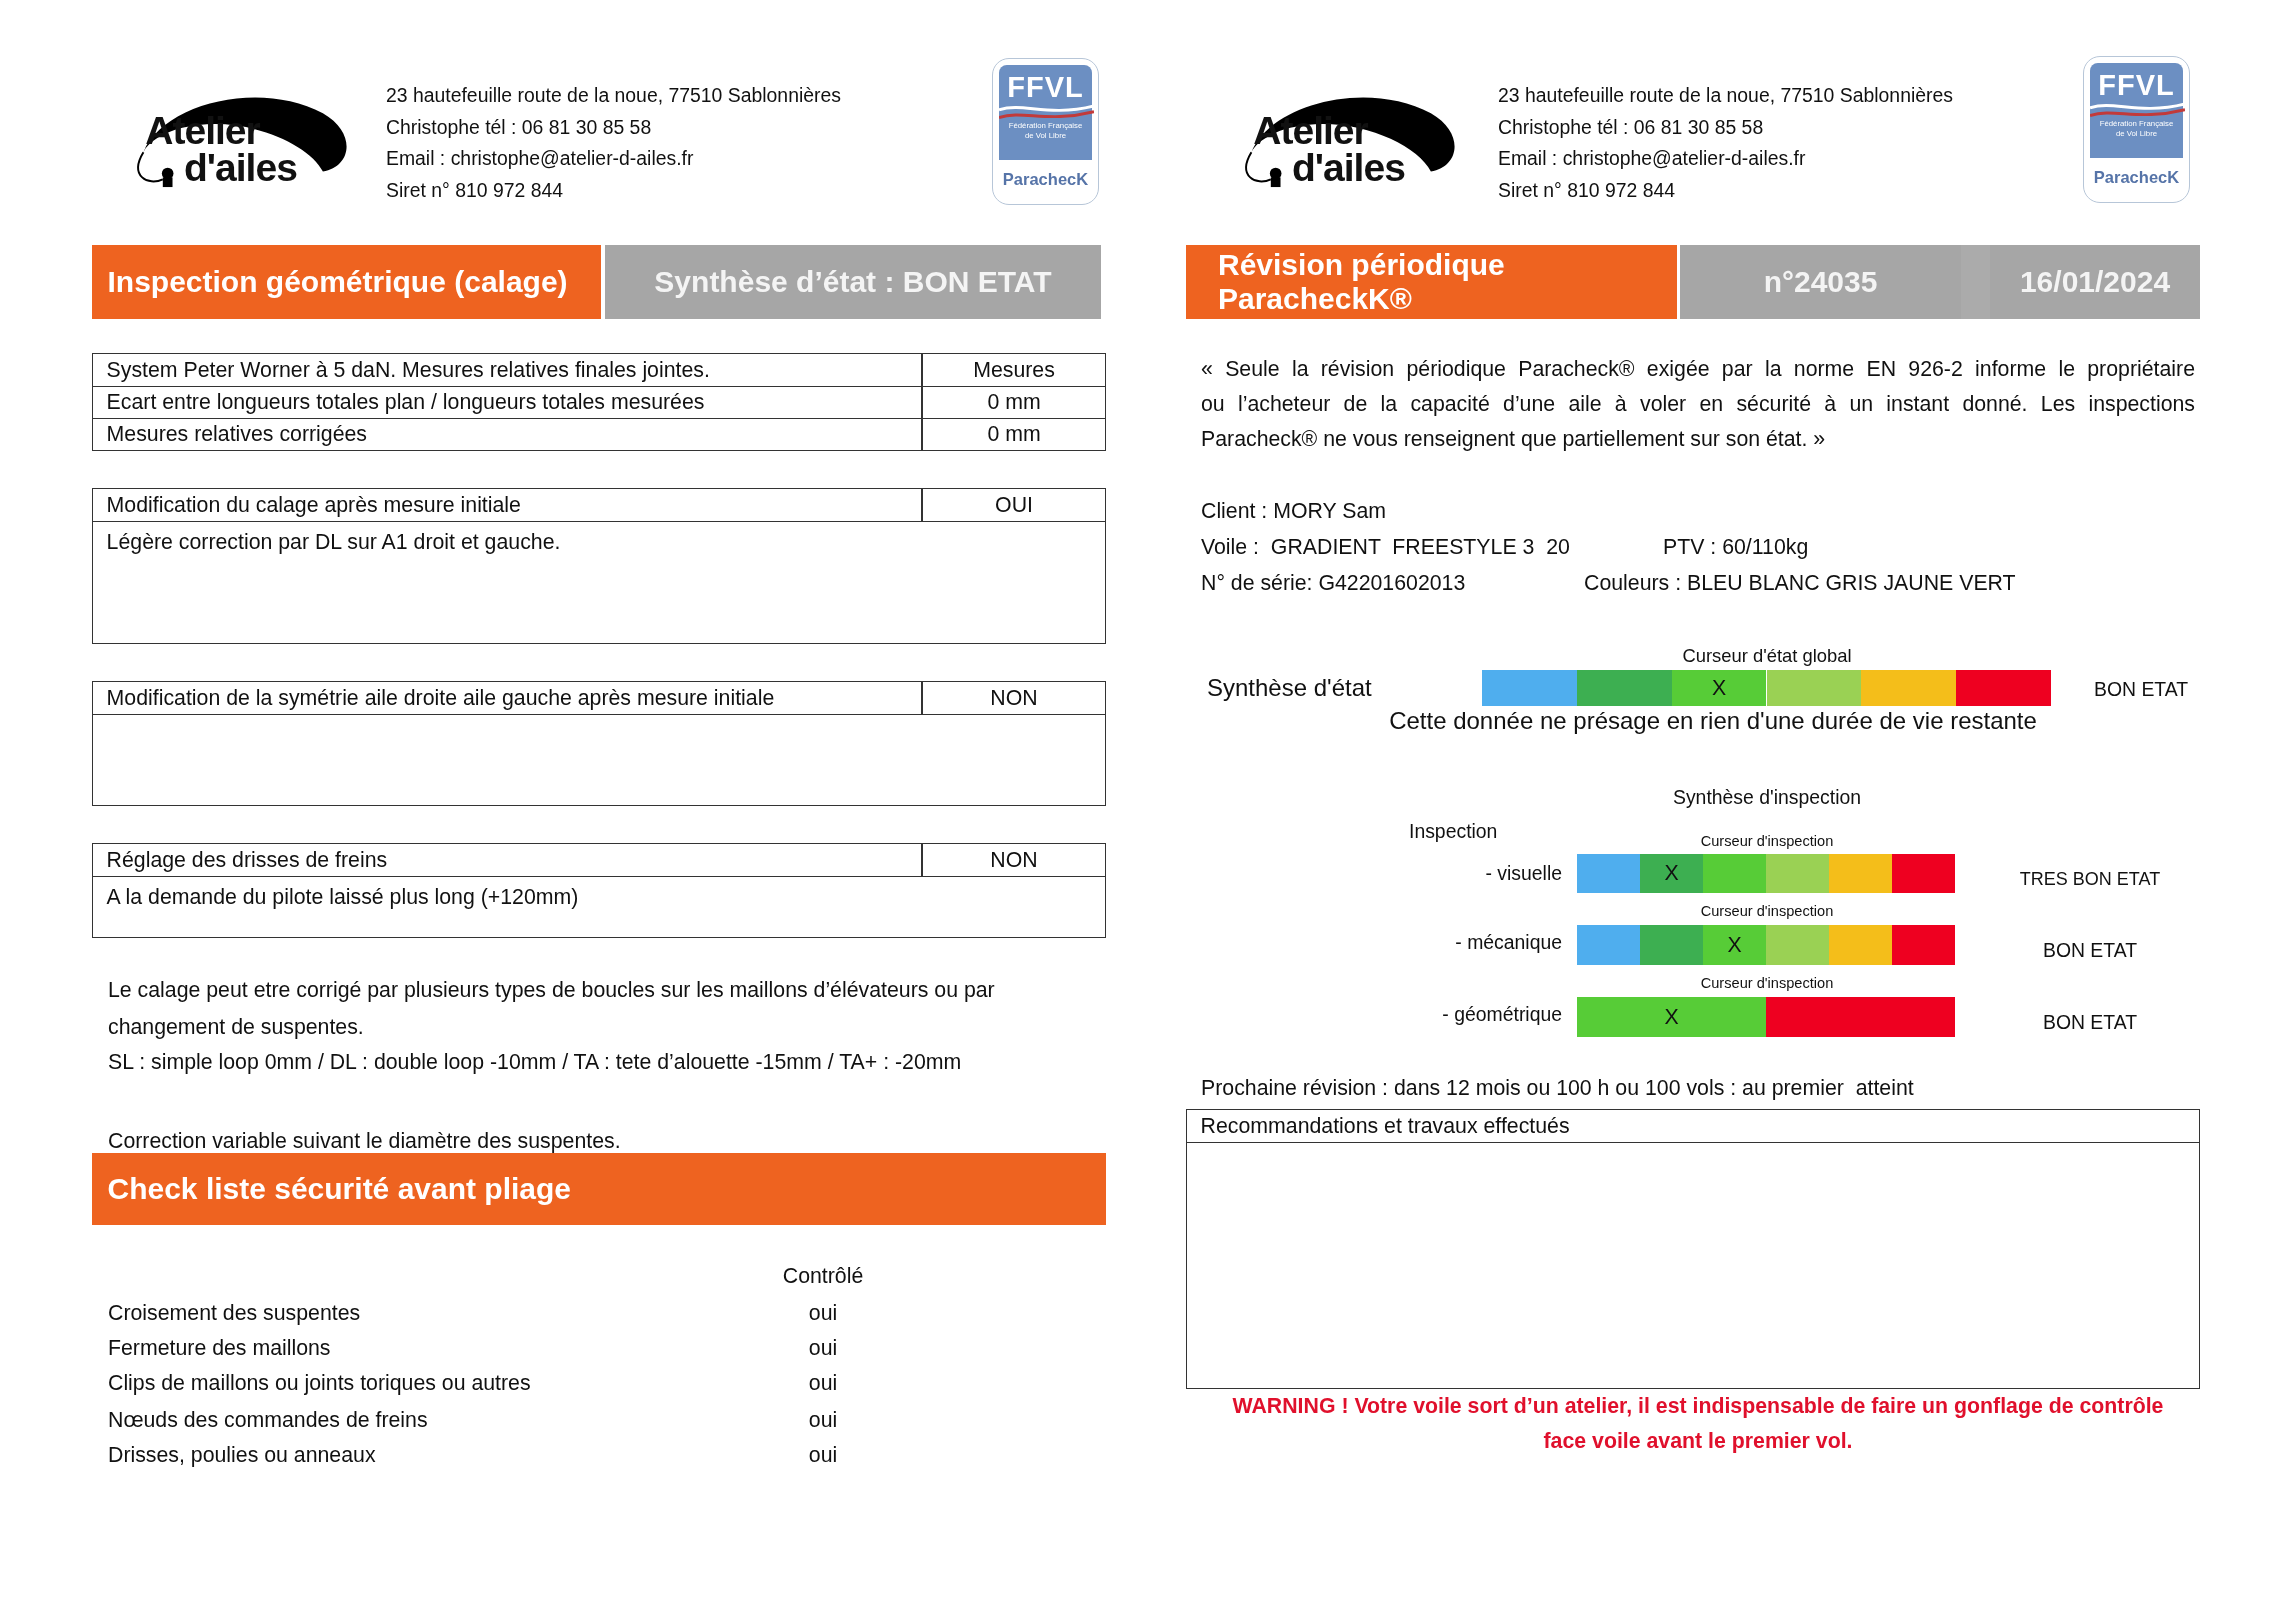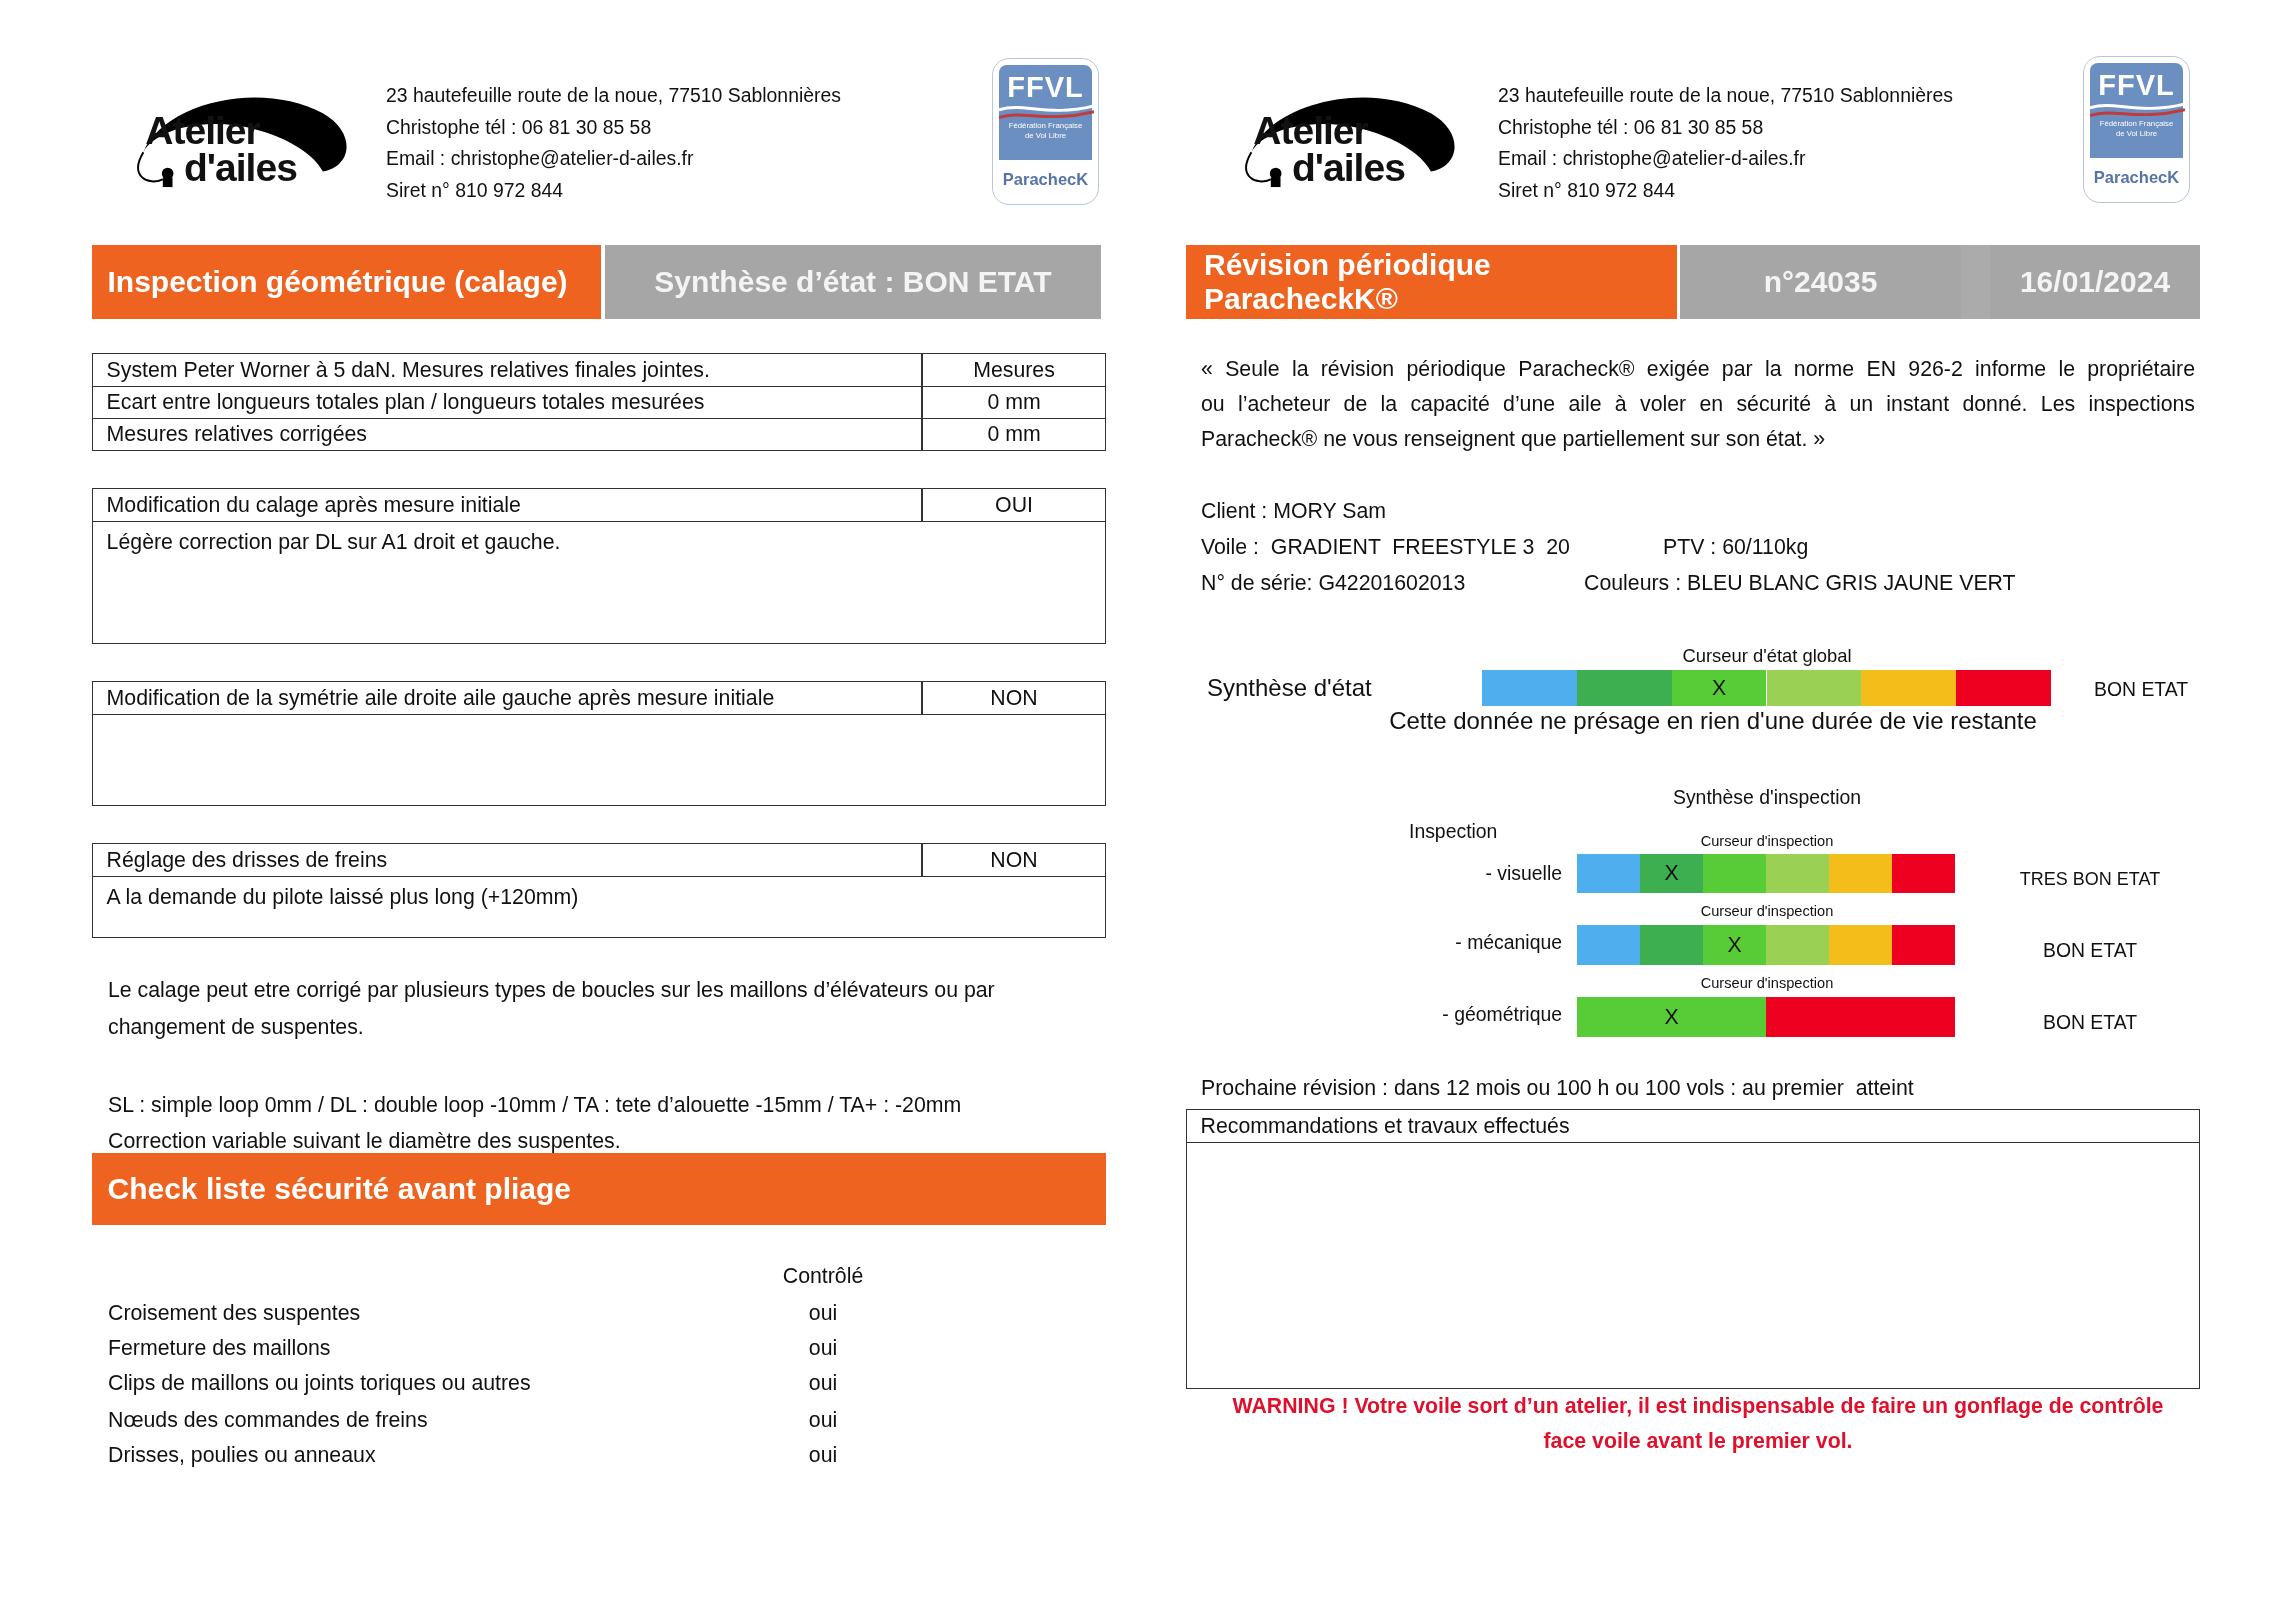--- a/index.html
+++ b/index.html
@@ -105,21 +105,21 @@
     <div class="row" style="top:0;height:33px;">
       <div class="vsep" style="left:828px;"></div>
       <div class="cell" style="left:13.6px;">Réglage des drisses de freins</div>
       <div class="cell" style="left:830px;right:0;justify-content:center;">NON</div>
     </div>
     <div class="t" style="left:13.6px;top:43px;">A la demande du pilote laissé plus long (+120mm)</div>
   </div>
 
   <div class="t" style="left:108px;top:980px;">Le calage peut etre corrigé par plusieurs types de boucles sur les maillons d’élévateurs ou par</div>
   <div class="t" style="left:108px;top:1017px;">changement de suspentes.</div>
-  <div class="t" style="left:108px;top:1052px;margin-top:43px;">SL : simple loop 0mm / DL : double loop -10mm / TA : tete d’alouette -15mm / TA+ : -20mm</div>
+  <div class="t" style="left:108px;top:1052px;">SL : simple loop 0mm / DL : double loop -10mm / TA : tete d’alouette -15mm / TA+ : -20mm</div>
   <div class="t" style="left:108px;top:1087px;margin-top:44px;">Correction variable suivant le diamètre des suspentes.</div>
 
   <div class="abs orange" style="left:92px;top:1153px;width:1014px;height:72px;display:flex;align-items:center;padding-left:15.5px;box-sizing:border-box;color:#fff;font-weight:bold;font-size:30px;">
     <span>Check liste sécurité avant pliage</span>
   </div>
 
   <div class="t ctr" style="left:823px;top:1266px;">Contrôlé</div>
 
   <div>
     <div class="t" style="left:108px;top:1303px;">Croisement des suspentes</div>
@@ -158,21 +158,21 @@
       <div class="ffvl-txt">FFVL</div>
       <svg class="abs" style="left:0;top:37px;" width="95" height="19.4" viewBox="0 0 98 20">
         <path d="M0 8 C 25 0, 50 16, 98 4" stroke="#fff" stroke-width="3" fill="none"></path>
         <path d="M0 16 C 25 8, 50 22, 98 10" stroke="#c23a3a" stroke-width="3" fill="none"></path>
       </svg>
       <div class="ffvl-sub"><span>Fédération Française</span><br><span>de Vol Libre</span></div>
     </div>
     <div class="ffvl-pc">ParachecK</div>
   </div>
 
-  <div class="hbar orange" style="left:1186px;width:491px;padding-left:18px;">
+  <div class="hbar orange" style="left:1186px;width:491px;padding-left:32px;">
     <span>Révision périodique ParacheckK®</span>
   </div>
   <div class="hbar gray" style="left:1680px;width:281px;justify-content:center;">
     <span>n°24035</span>
   </div>
   <div class="abs" style="left:1961px;top:245px;width:29px;height:74px;background:#ABABAB;"></div>
   <div class="hbar gray" style="left:1990px;width:210px;justify-content:center;">
     <span>16/01/2024</span>
   </div>
 

